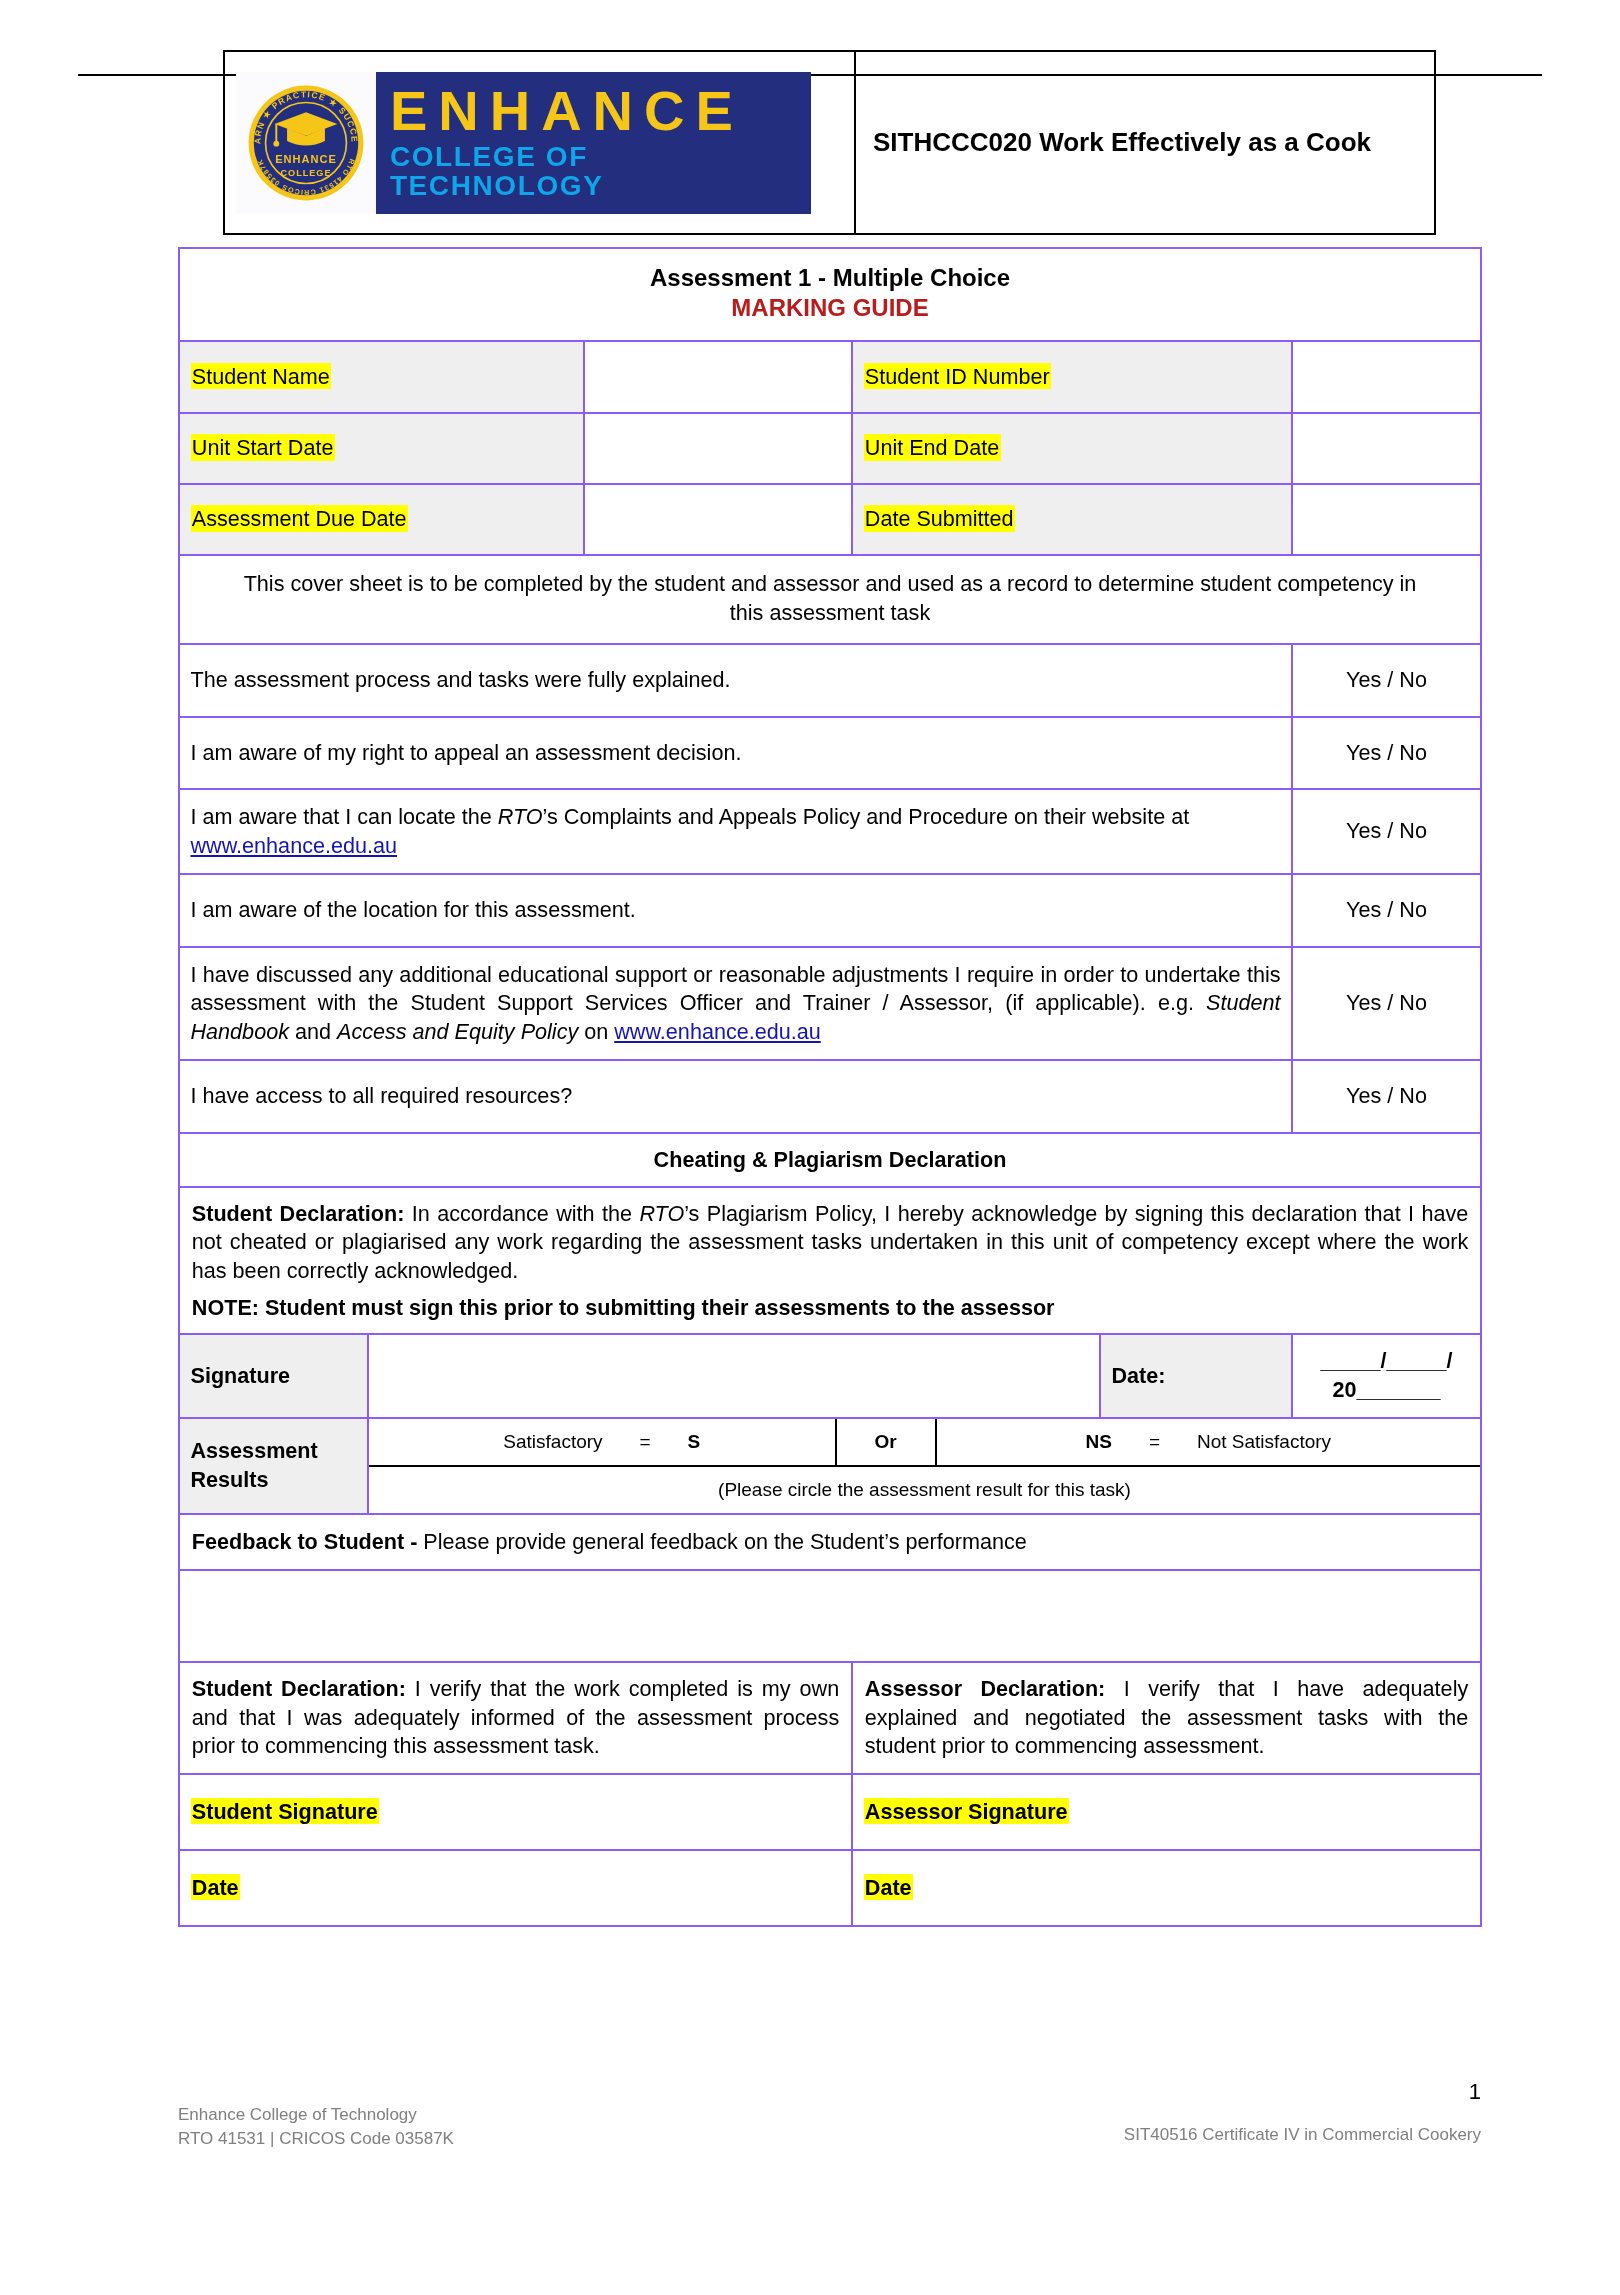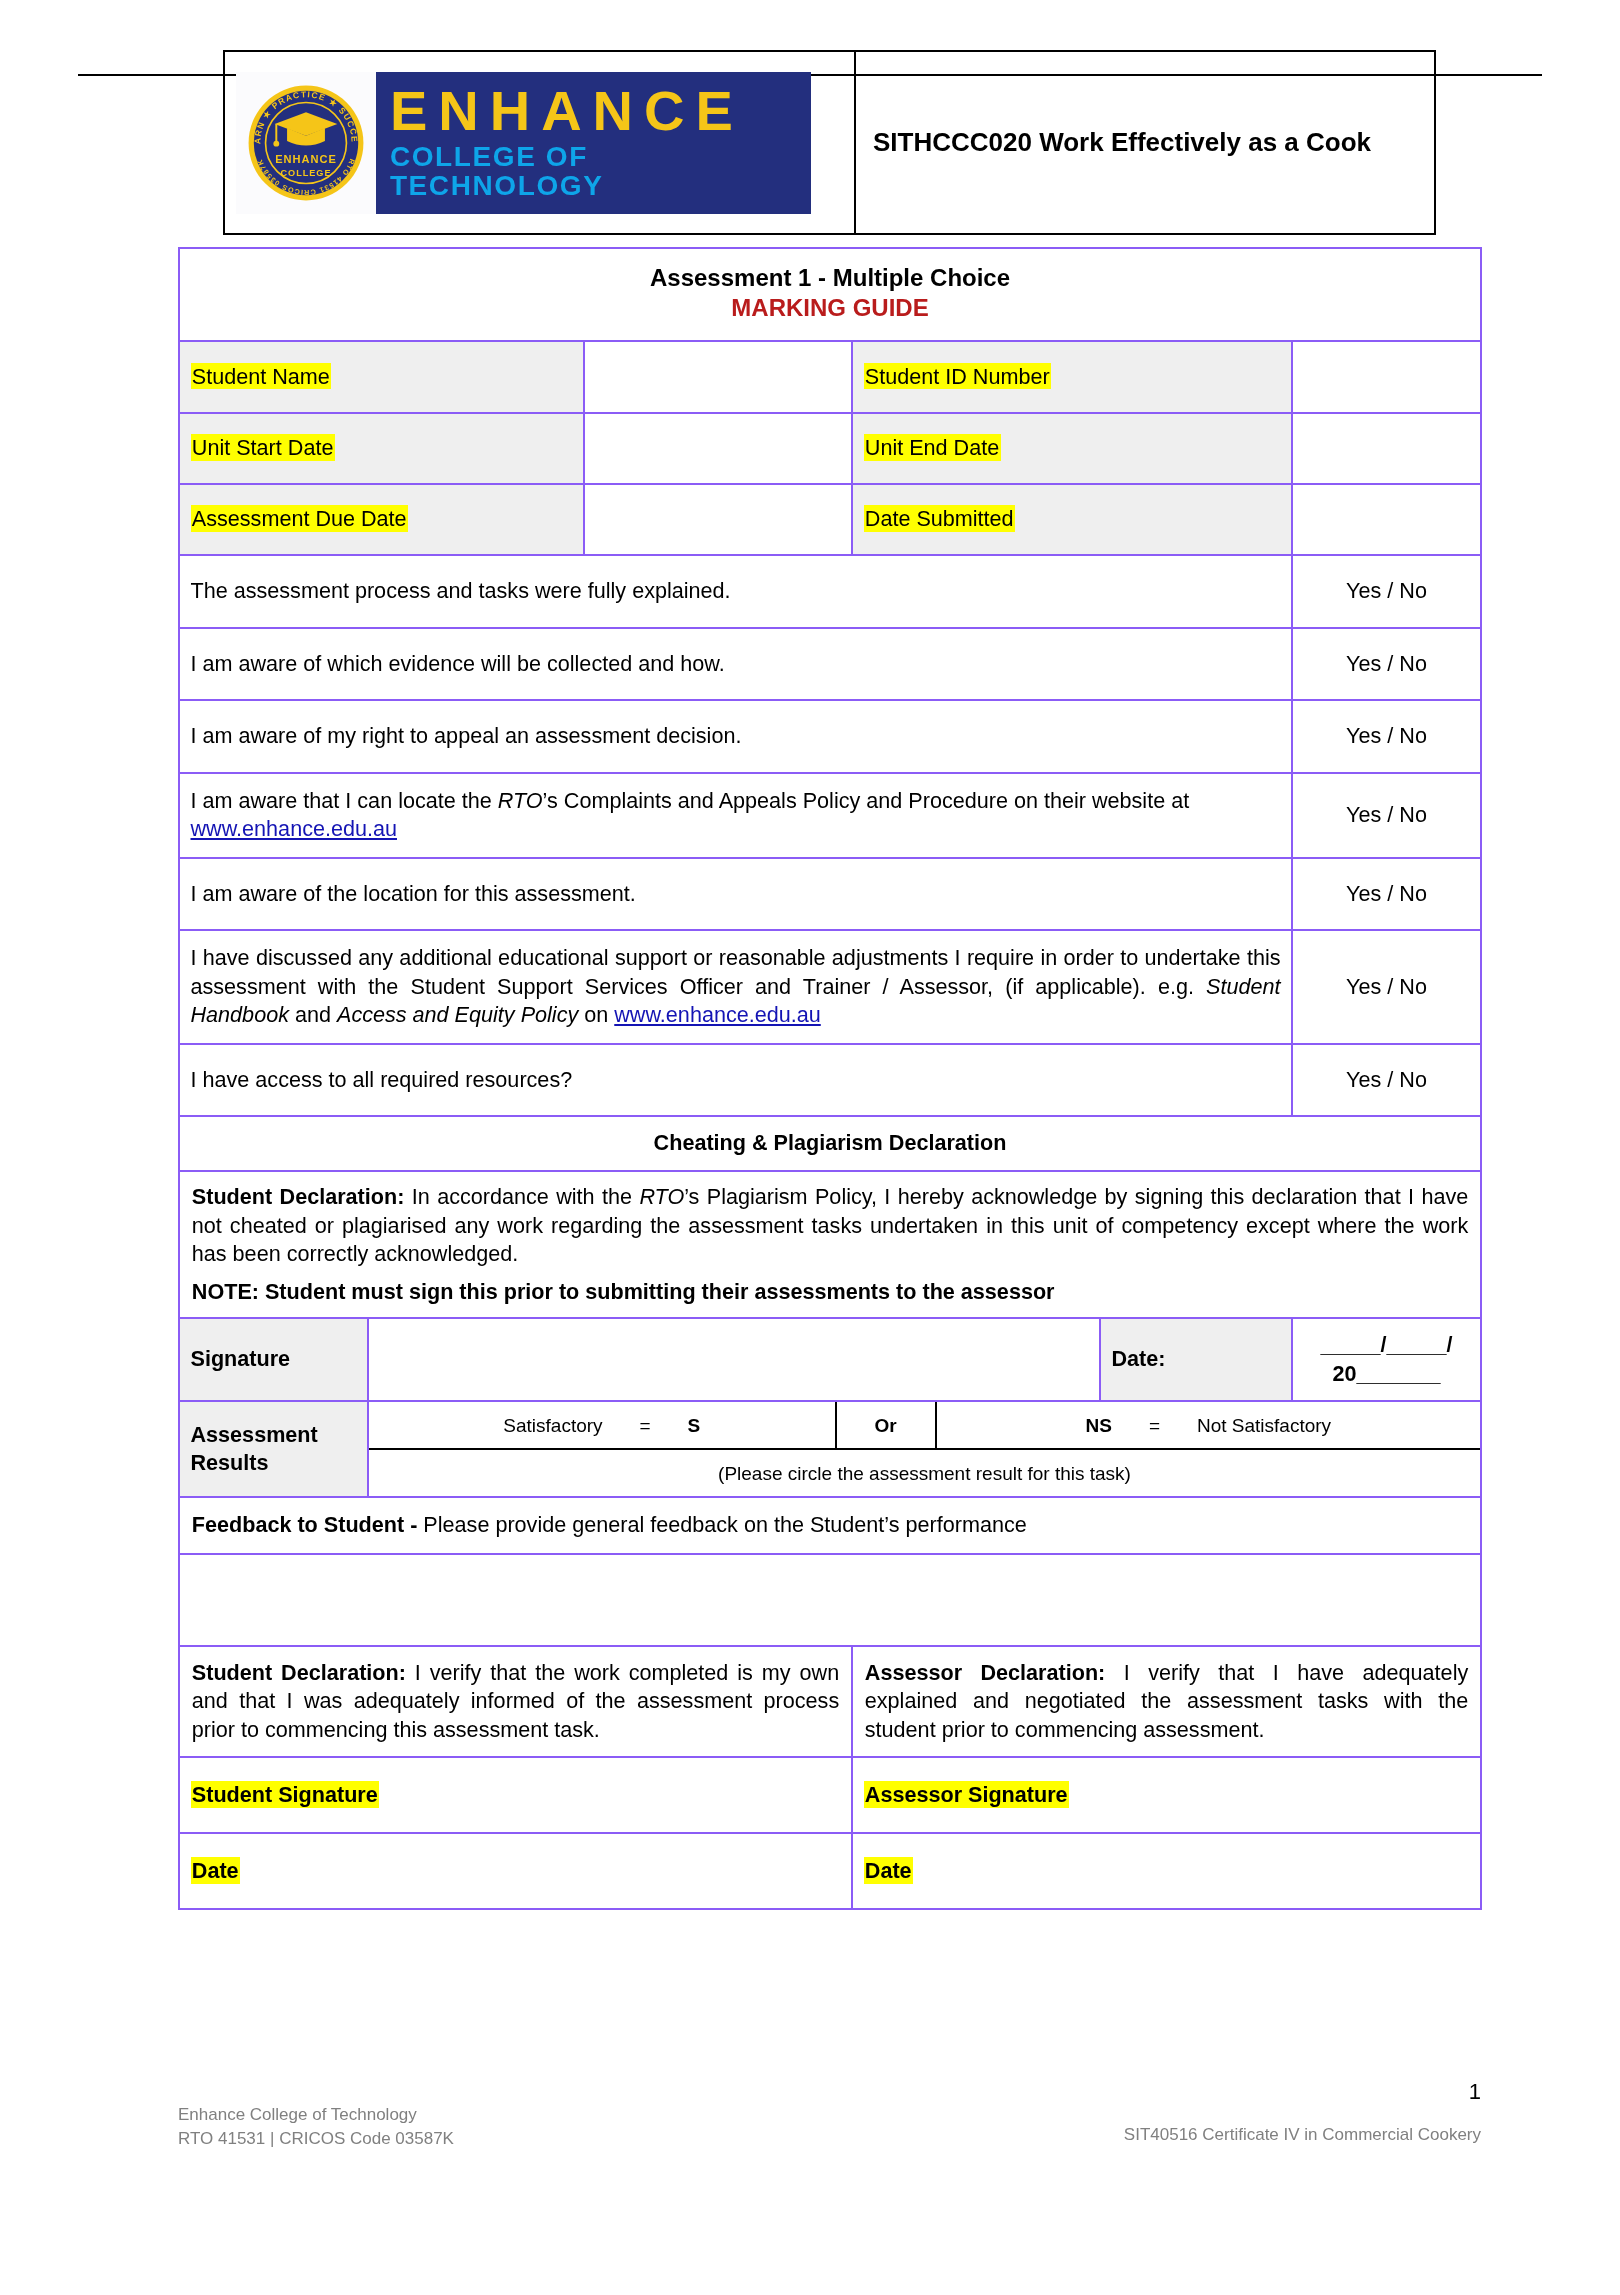--- a/index.html
+++ b/index.html
@@ -372,30 +372,29 @@
       <td class="lbl-cell" colspan="2">
         <span class="hl">Assessment Due Date</span>
       </td>
       <td class="val-cell"></td>
       <td class="lbl-cell" colspan="2">
         <span class="hl">Date Submitted</span>
       </td>
       <td class="val-cell"></td>
     </tr>
 
+    <tr>
+      <td class="coversheet-cell" colspan="6">This cover sheet is to be completed by the student and assessor and used as a record to determine student competency in this assessment task</td>
+    </tr>
 
     <tr>
       <td class="q-cell" colspan="5">The assessment process and tasks were fully explained.</td>
       <td class="q-cell yn-cell">Yes / No</td>
     </tr>
 
-    <tr>
-      <td class="q-cell" colspan="5">I am aware of which evidence will be collected and how.</td>
-      <td class="q-cell yn-cell">Yes / No</td>
-    </tr>
 
     <tr>
       <td class="q-cell" colspan="5">I am aware of my right to appeal an assessment decision.</td>
       <td class="q-cell yn-cell">Yes / No</td>
     </tr>
 
     <tr>
       <td class="q-cell tall" colspan="5"><span>I am aware that I can locate the </span><span class="ital">RTO</span><span>’s Complaints and Appeals Policy and Procedure on their website at </span><a class="doc-link" href="#">www.enhance.edu.au</a></td>
       <td class="q-cell yn-cell">Yes / No</td>
     </tr>

